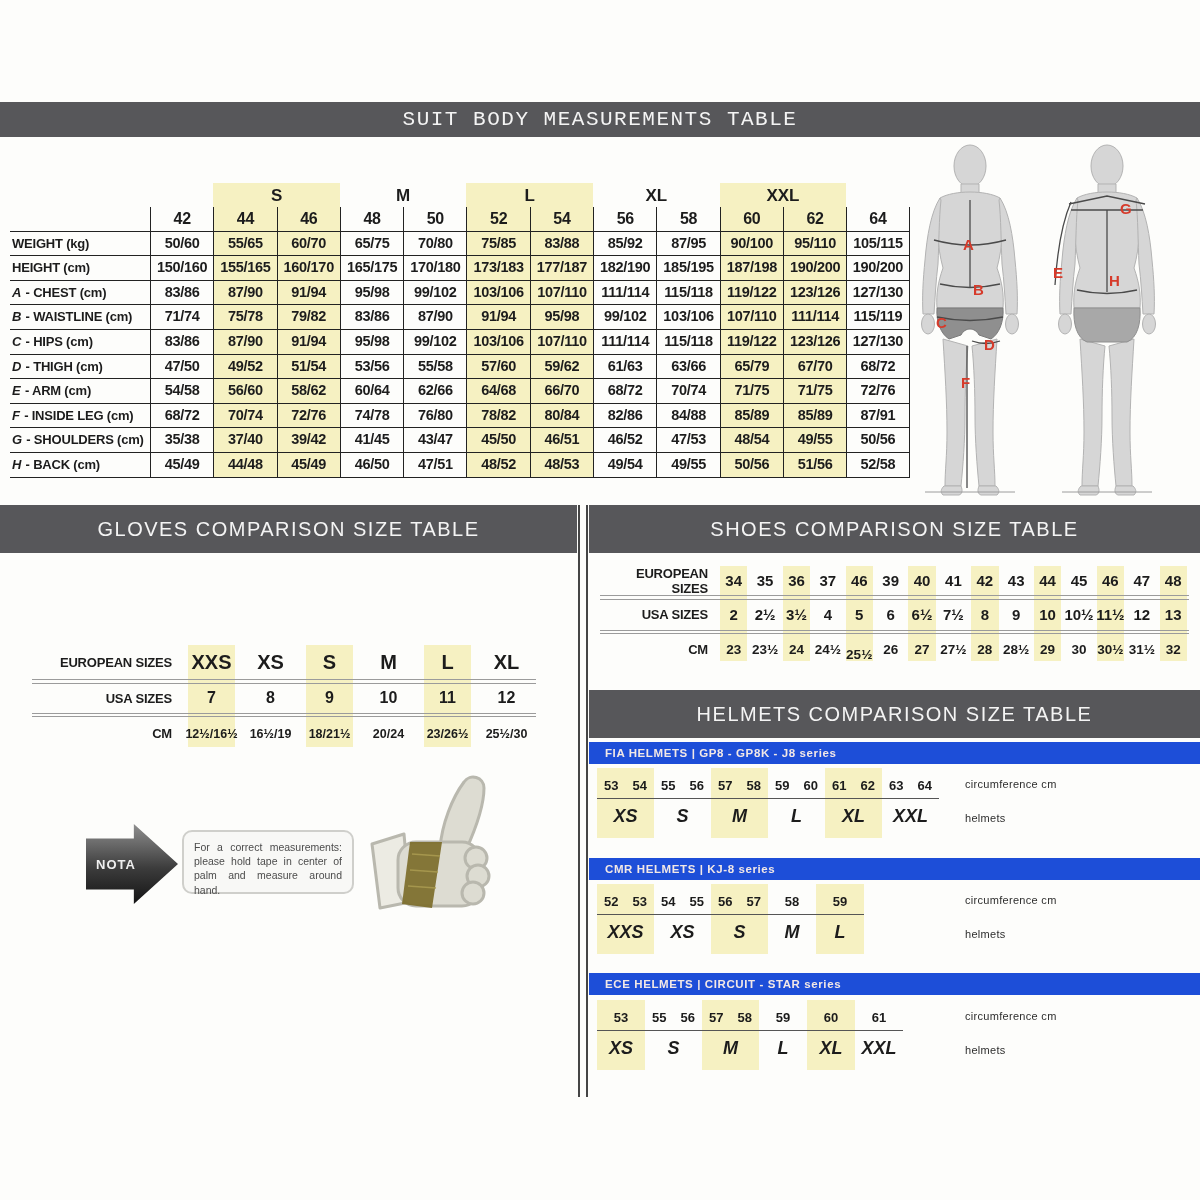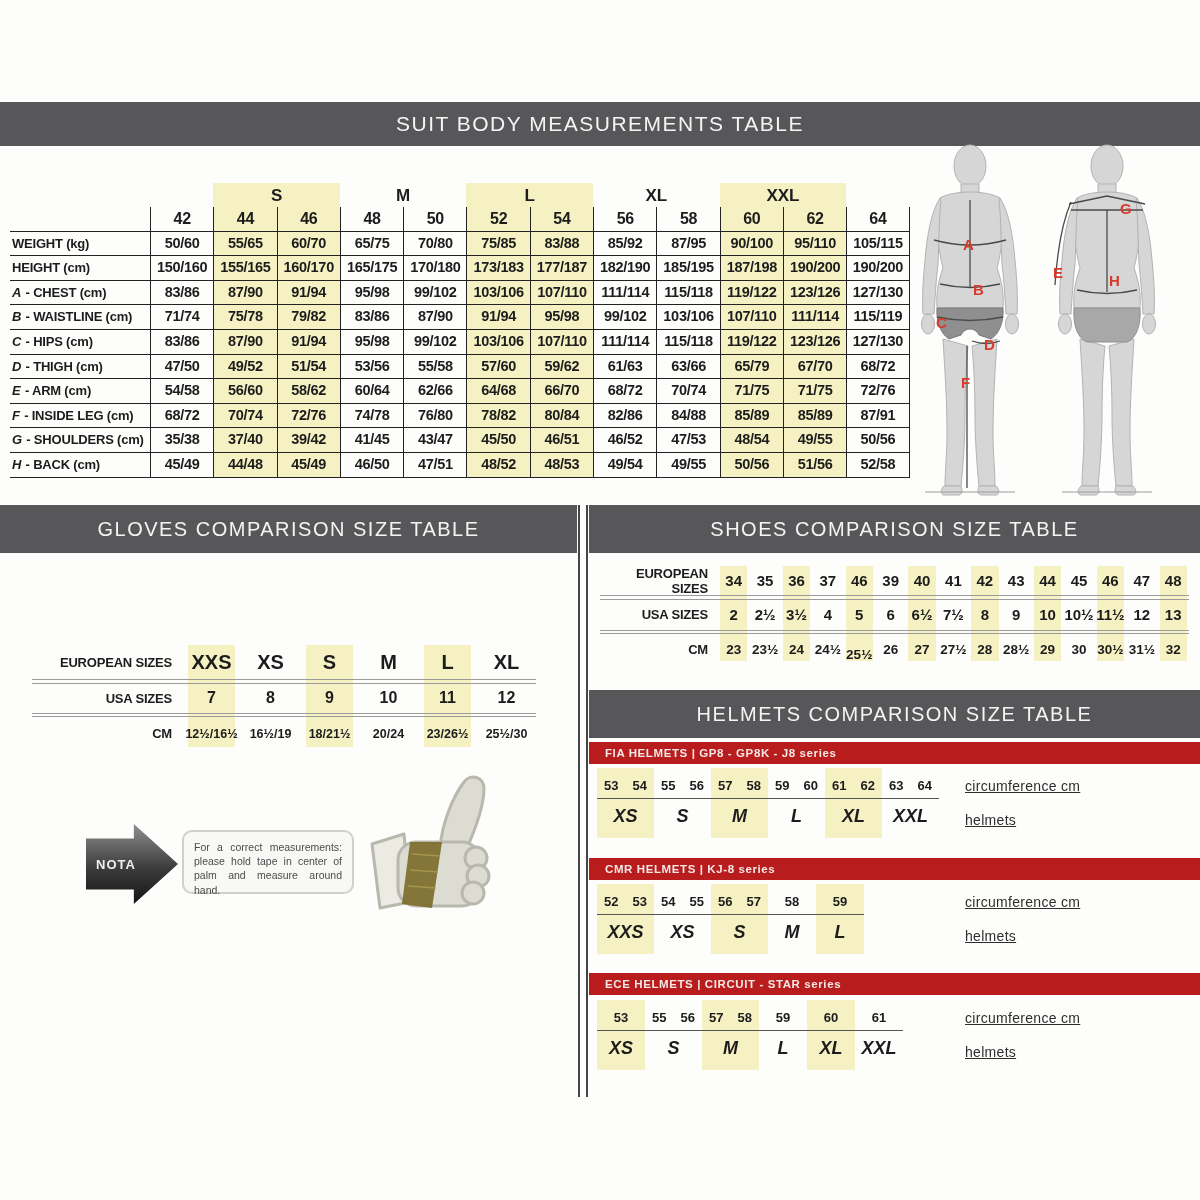--- a/index.html
+++ b/index.html
@@ -3,21 +3,21 @@
 <meta charset="utf-8">
 <style>
   html,body{margin:0;padding:0;background:#fff;}
   #canvas{position:relative;width:1200px;height:1200px;background:#fdfdfb;overflow:hidden;
           font-family:"Liberation Sans",sans-serif;color:#1c1c1c;}
   .abs{position:absolute;}
   
   .graybar{background:#57575a;color:#f4f4f4;display:flex;align-items:center;justify-content:center;
            font-size:21px;letter-spacing:1.5px;font-weight:400;}
   
-  .redbar{background:#b91c1c;color:#f2e8e6;font-size:11.5px;font-weight:bold;letter-spacing:.6px;
+  .redbar{background:#1d4ed8;color:#f2e8e6;font-size:11.5px;font-weight:bold;letter-spacing:.6px;
           display:flex;align-items:center;padding-left:16px;box-sizing:border-box;}
   .hl{background:#f6f1c2;}
   
   #suit-table{position:absolute;left:10px;top:183px;}
   .s-grouprow{display:flex;height:24px;}
   .s-glab{width:140px;}
   .s-gcell{font-weight:bold;font-size:17px;text-align:center;line-height:26px;}
   .s-row{display:flex;height:23.6px;}
   .s-row.bt{border-top:1px solid #222;}
   .s-last{border-bottom:1px solid #222;}
@@ -35,41 +35,41 @@
   .strip-cell{text-align:center;font-weight:bold;}
   .rule{border-top:1px solid #9b9b9b;border-bottom:1px solid #9b9b9b;height:2.5px;position:relative;z-index:2;}
   
   .htable{position:absolute;left:597px;height:74px;}
   .hgroups{display:flex;position:relative;z-index:1;}
   .hgroup{padding-top:6px;height:64px;box-sizing:content-box;}
   .hnums{display:flex;height:24px;}
   .hnum{flex:1;text-align:center;font-weight:bold;font-size:13px;line-height:24px;}
   .hsize{text-align:center;font-style:italic;font-weight:bold;font-size:18px;line-height:36px;}
   .hline{position:absolute;left:0;border-top:1px solid #555;height:0;z-index:2;}
-  .hlab{position:absolute;font-size:14px;color:#2e2e2e;letter-spacing:.3px;white-space:nowrap;text-decoration:underline;}
+  .hlab{position:absolute;font-size:11px;color:#2e2e2e;letter-spacing:.3px;white-space:nowrap;}
   
   .vline{position:absolute;width:2px;background:#454545;}
   
   .fig-letters{position:absolute;width:140px;height:360px;z-index:3;}
   .fig-letter{position:absolute;color:#d63a2a;font-weight:bold;font-size:15px;font-family:"Liberation Sans",sans-serif;}
   
   #nota-arrow{position:absolute;left:86px;top:824px;width:92px;height:80px;
               background:linear-gradient(180deg,#8f8f8f 0%,#3c3c3c 55%,#141414 100%);
               clip-path:polygon(0 18%,52% 18%,52% 0,100% 50%,52% 100%,52% 82%,0 82%);}
   #nota-label{position:absolute;left:10px;top:33px;color:#eee;font-weight:bold;font-size:13px;letter-spacing:1px;}
   #nota-box{position:absolute;left:182px;top:830px;width:172px;height:64px;background:#f8f8f6;
             border:2px solid #cfcfcb;border-radius:10px;padding:8px 10px;box-sizing:border-box;
             font-size:10.5px;color:#4c4c4c;line-height:1.35;text-align:justify;}
 </style>
 </head>
 <body>
 
 <div id="canvas">
 
-  <div class="graybar abs" style="left:0;top:102px;width:1200px;height:44px;">
+  <div class="graybar abs" style="left:0;top:102px;width:1200px;height:35px;font-family:Liberation Mono, monospace;">
     <span>SUIT BODY MEASUREMENTS TABLE</span>
   </div>
 
   <div id="suit-table">
       <div class="s-grouprow">
         <div class="s-glab"></div>
         <div class="s-gcell" style="width: 63.3px;"></div>
         <div class="s-gcell hl" style="width: 126.6px;">S</div>
         <div class="s-gcell" style="width: 126.6px;">M</div>
         <div class="s-gcell hl" style="width: 126.6px;">L</div>

